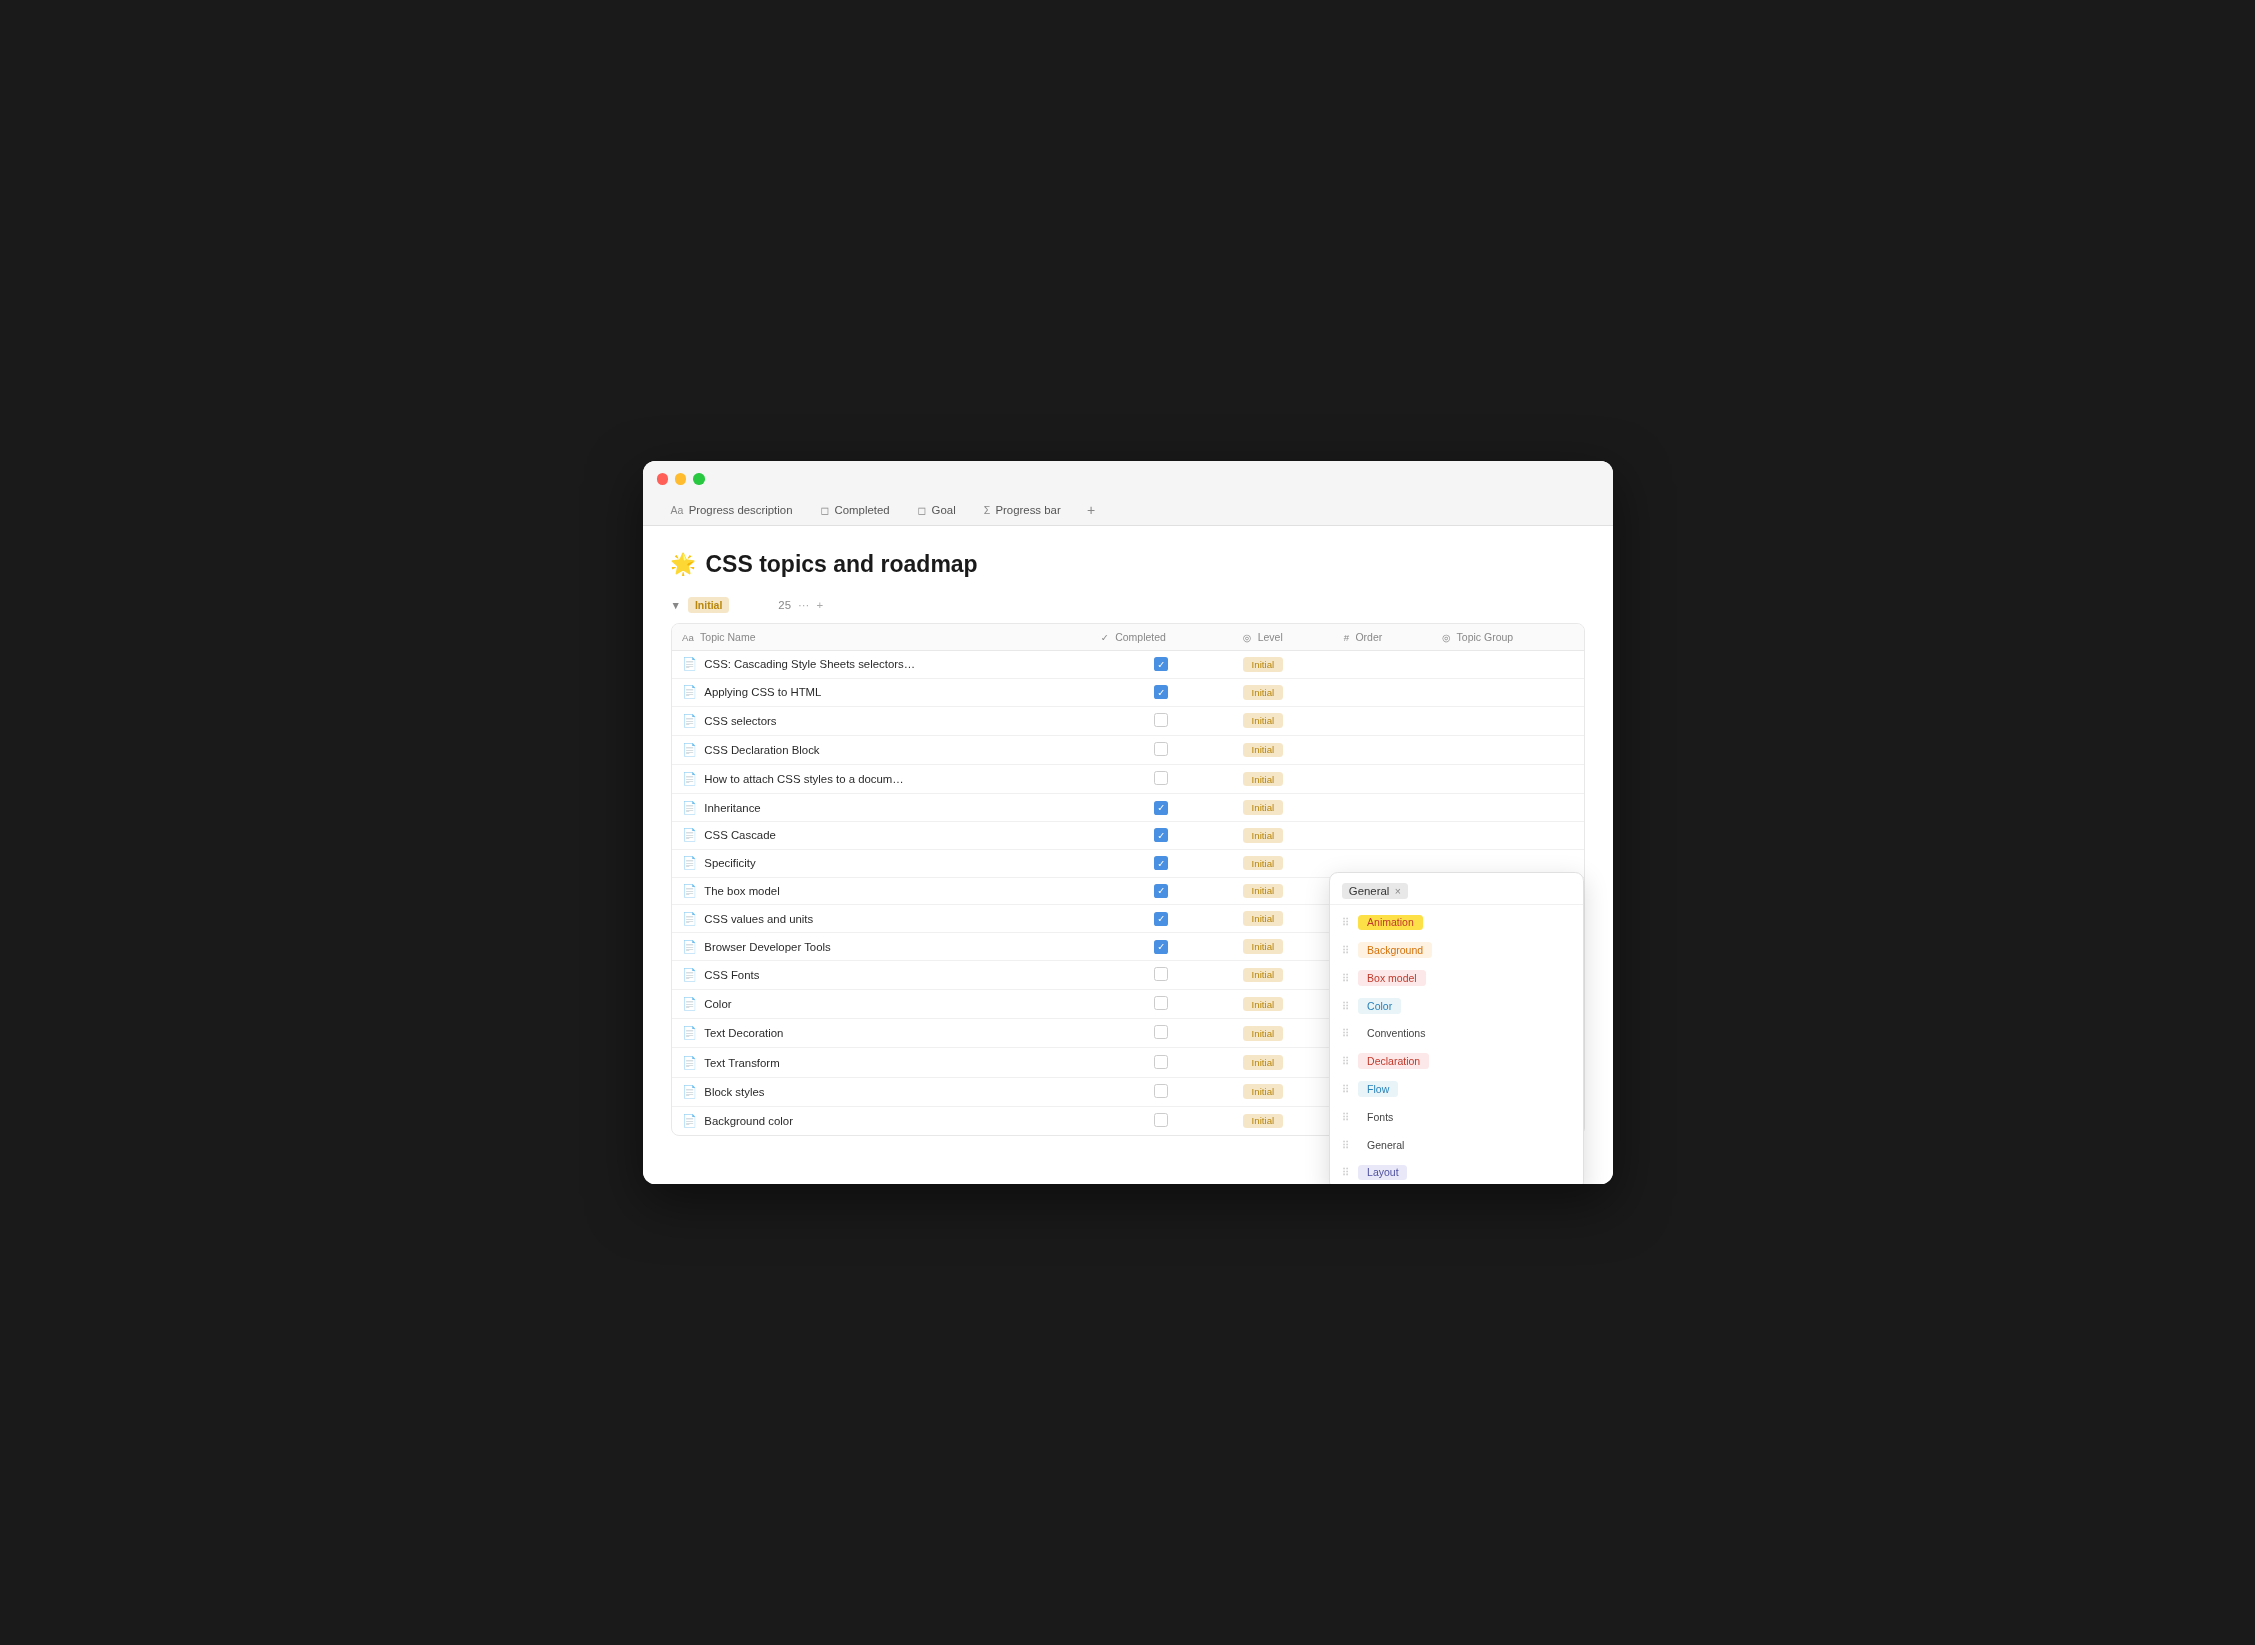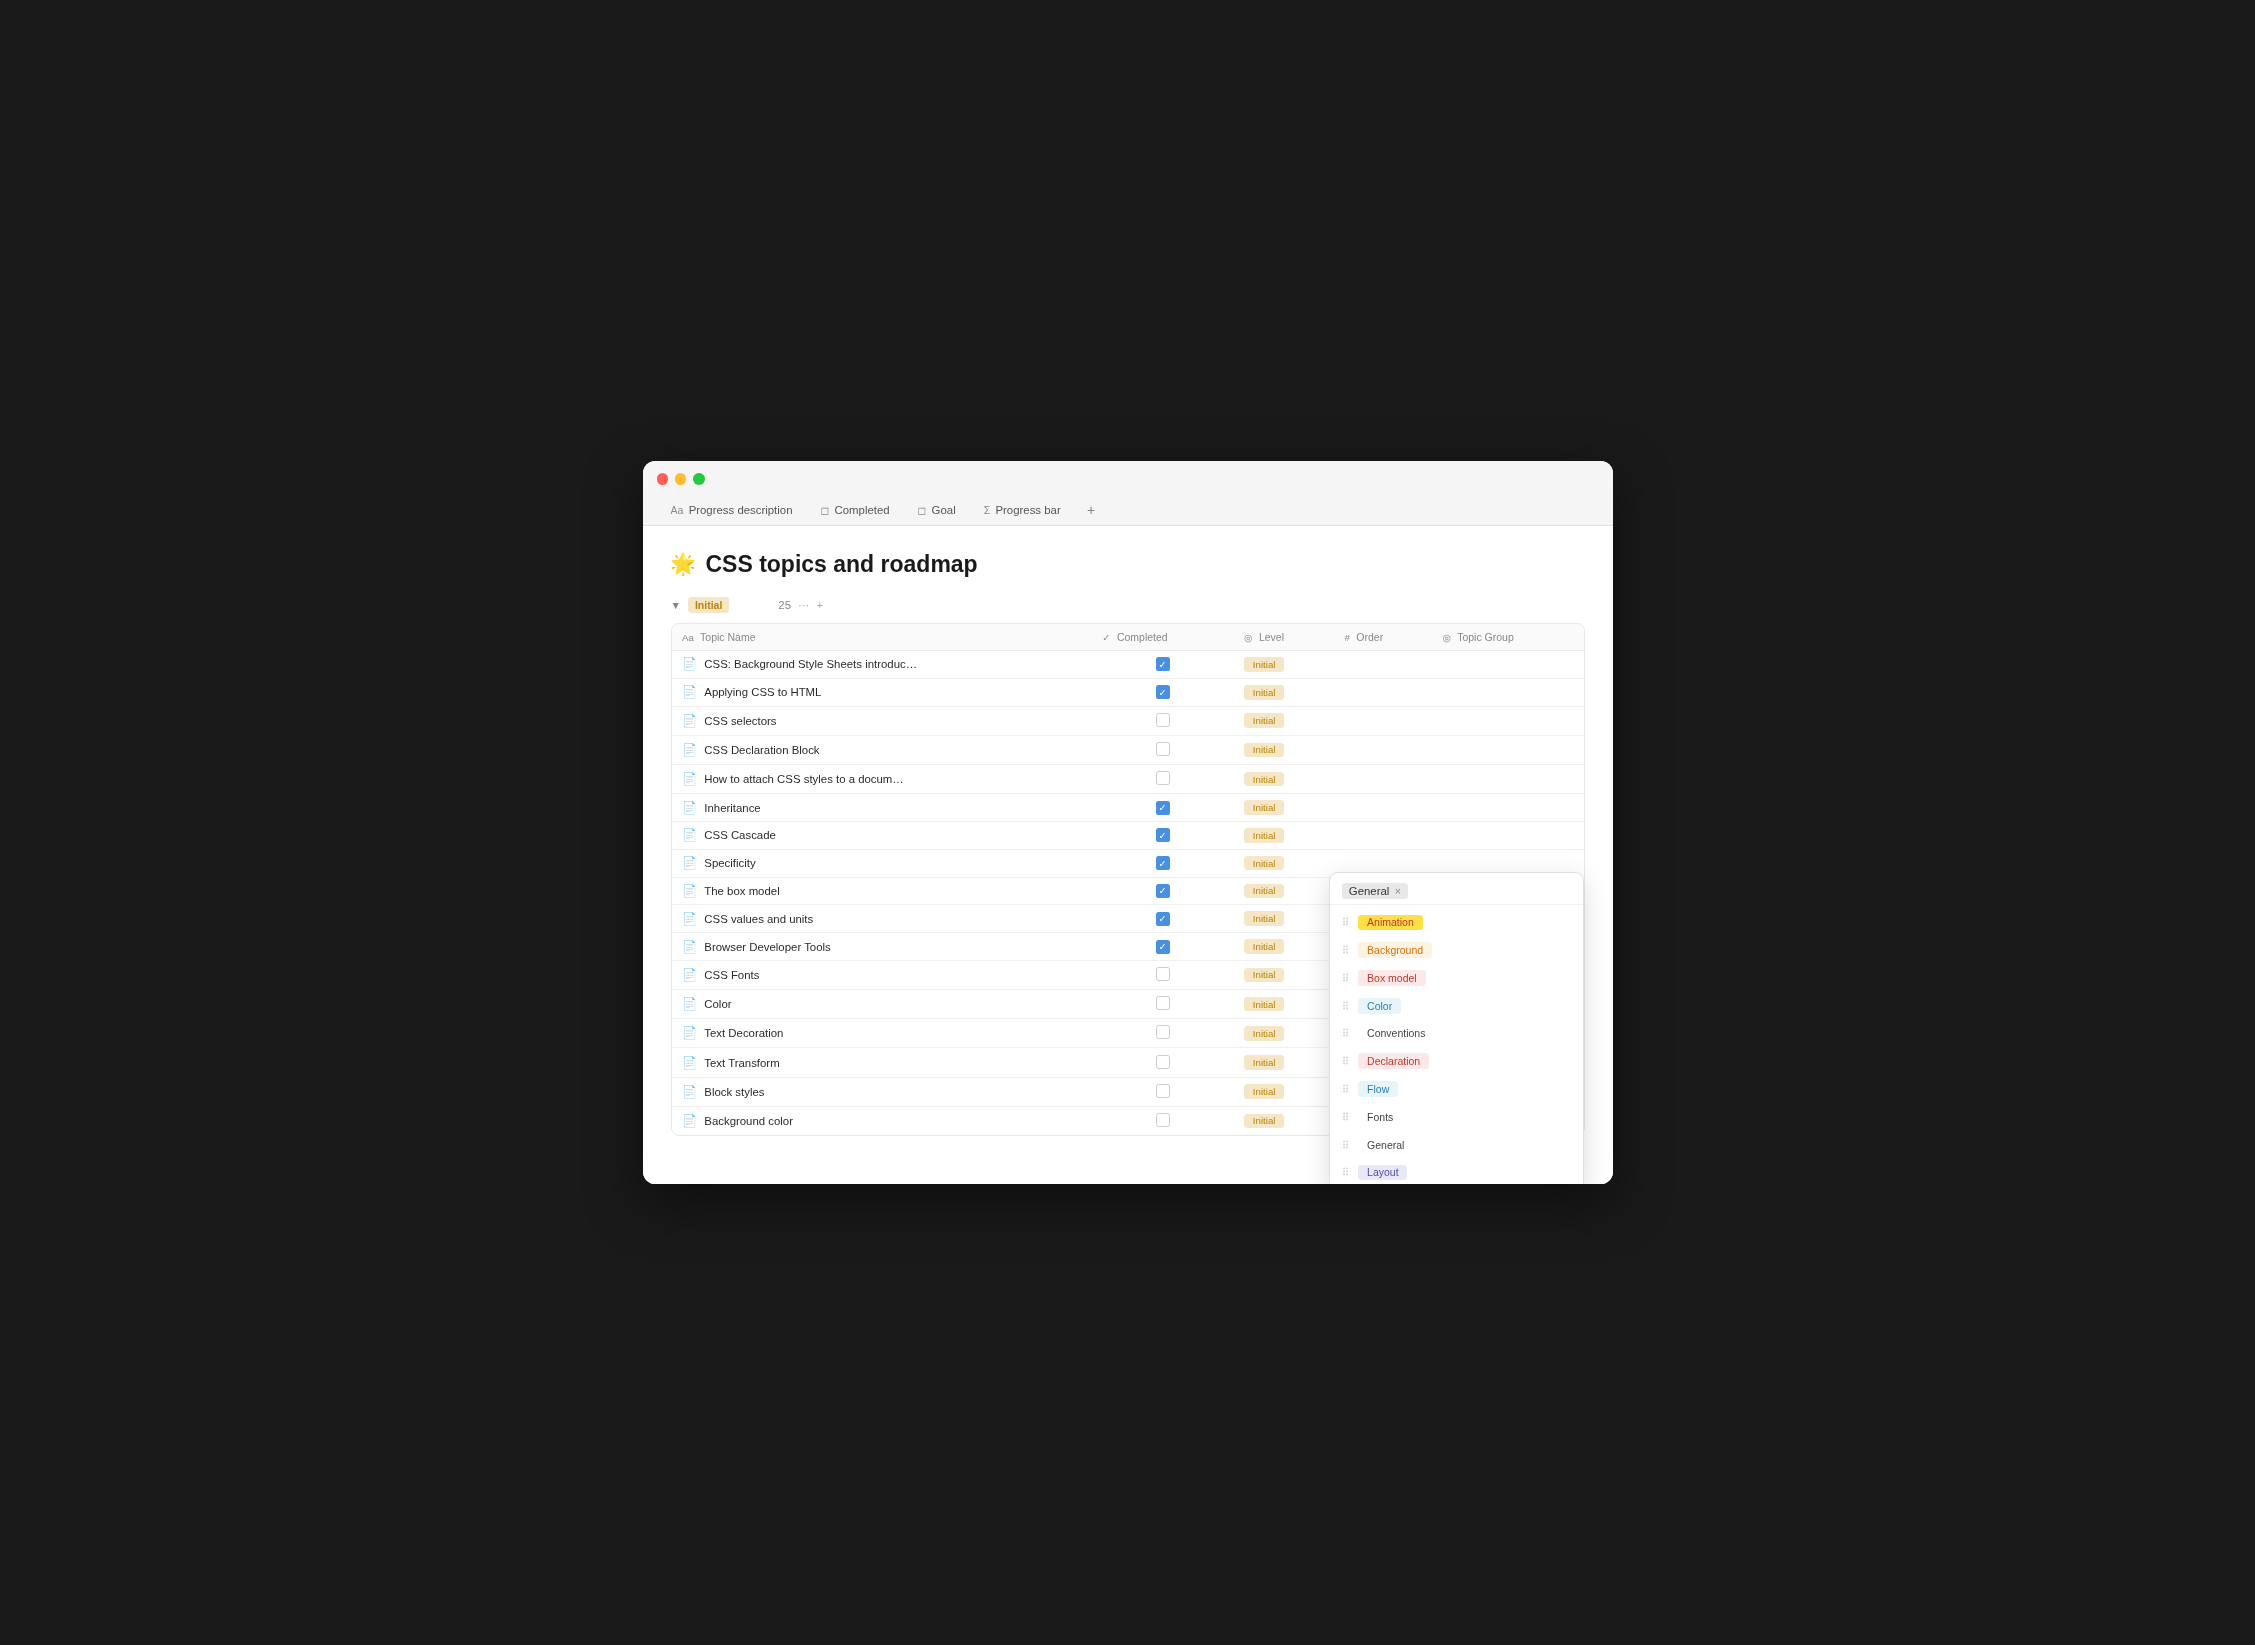--- a/index.html
+++ b/index.html
@@ -380,21 +380,21 @@
               <span class="th-icon">◎</span>
               <span>Topic Group</span>
             </th>
           </tr>
         </thead>
         <tbody id="table-body">
         <tr>
               <td>
     <div class="topic-name-cell">
       <span class="doc-icon">📄</span>
-      <span class="topic-name">CSS: Background Style Sheets introduc…</span>
+      <span class="topic-name">CSS: Cascading Style Sheets selectors…</span>
     </div>
   </td>
               <td class="checkbox-cell"><span class="cb-checked">✓</span></td>
               <td><span class="level-badge">Initial</span></td>
               <td></td>
               <td></td>
             </tr>
             <tr>
               <td>
     <div class="topic-name-cell">

